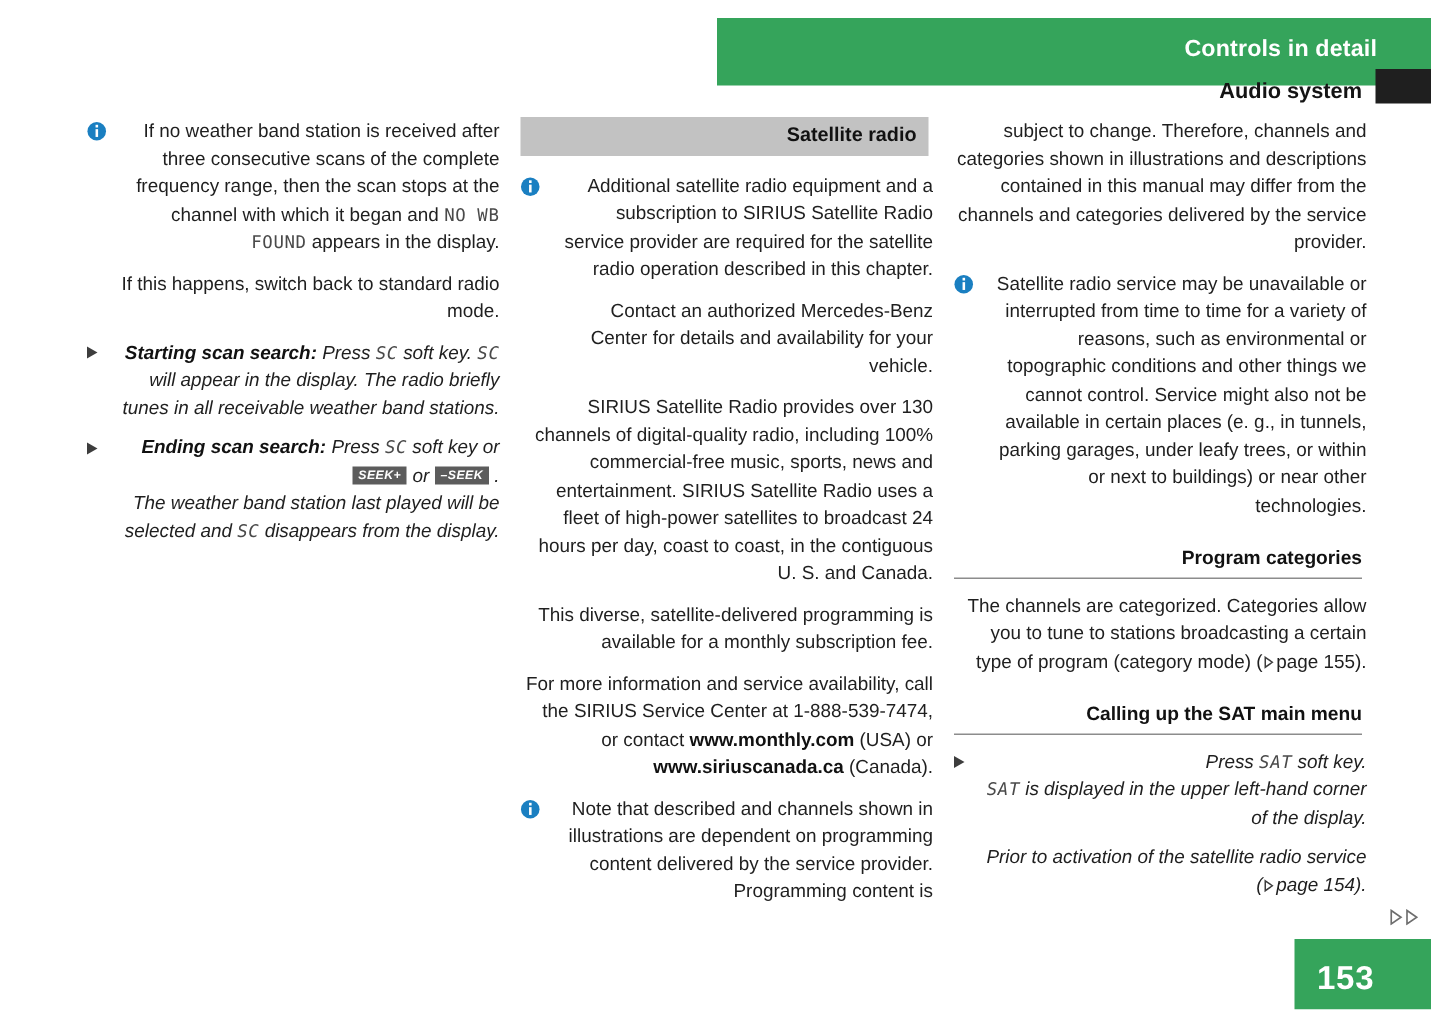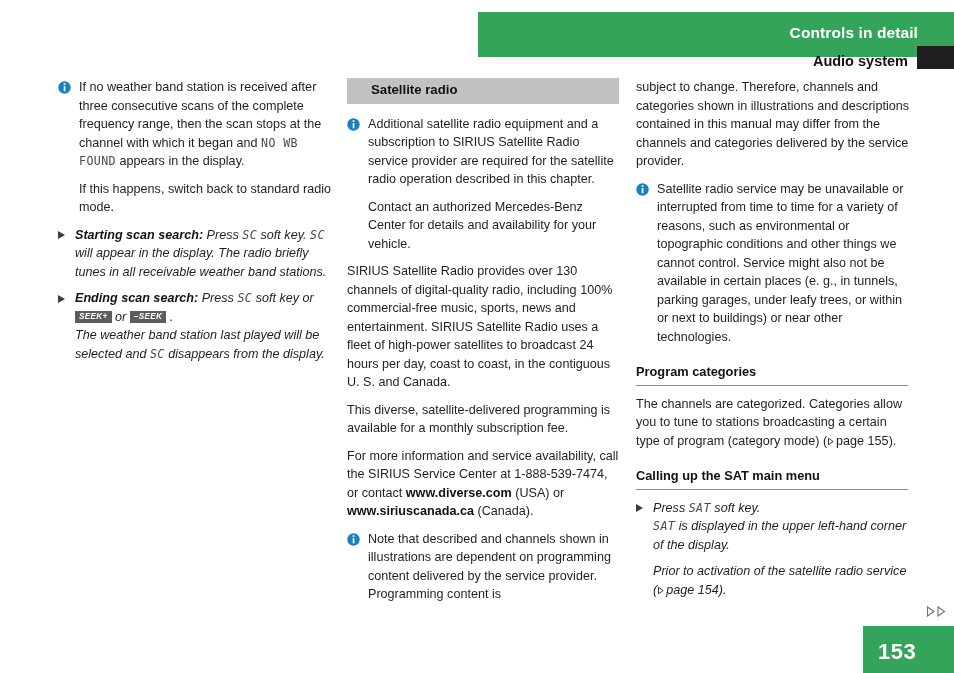--- a/index.html
+++ b/index.html
@@ -70,20 +70,21 @@
     position: absolute;
     left: 0; top: 78px; width: 954px; height: 560px;
   }
   .col {
     position: absolute;
     top: 0;
     width: 275px;
     font-size: 12.6px;
     line-height: 18.5px;
     color: #1f1f1f;
+    text-align: right;
   }
   .col-1 { left: 58px; }
   .col-2 { left: 347px; }
   .col-3 { left: 636px; }
 
   
   p { margin: 0 0 0 0; }
   .para {
     margin-bottom: 9px;
   }
@@ -230,21 +231,21 @@
           <rect x="5.7" y="2.2" width="1.7" height="1.8" fill="#fff"></rect>
           <rect x="5.7" y="5.1" width="1.7" height="5.2" fill="#fff"></rect>
         </svg>
       </span>
       <p class="note-para">Additional satellite radio equipment and a subscription to SIRIUS Satellite Radio service provider are required for the satellite radio operation described in this chapter.</p>
       <p class="note-para">Contact an authorized Mercedes-Benz Center for details and availability for your vehicle.</p>
     </div>
 
     <p class="para">SIRIUS Satellite Radio provides over 130 channels of digital-quality radio, including 100% commercial-free music, sports, news and entertainment. SIRIUS Satellite Radio uses a fleet of high-power satellites to broadcast 24 hours per day, coast to coast, in the contiguous U. S. and Canada.</p>
     <p class="para">This diverse, satellite-delivered programming is available for a monthly subscription fee.</p>
-    <p class="para"><span>For more information and service availability, call the SIRIUS Service Center at 1-888-539-7474, or contact </span><b>www.diverse.com</b><span> (USA) or </span><b>www.siriuscanada.ca</b><span> (Canada).</span></p>
+    <p class="para"><span>For more information and service availability, call the SIRIUS Service Center at 1-888-539-7474, or contact </span><b>www.monthly.com</b><span> (USA) or </span><b>www.siriuscanada.ca</b><span> (Canada).</span></p>
 
     <div class="note" style="margin-top:5px">
       <span class="info-icon">
         <svg width="13" height="13" viewBox="0 0 13 13">
           <circle cx="6.5" cy="6.5" r="6.2" fill="#1a7fc1"></circle>
           <rect x="5.7" y="2.2" width="1.7" height="1.8" fill="#fff"></rect>
           <rect x="5.7" y="5.1" width="1.7" height="5.2" fill="#fff"></rect>
         </svg>
       </span>
       <p class="note-para">Note that described and channels shown in illustrations are dependent on programming content delivered by the service provider. Programming content is</p>

